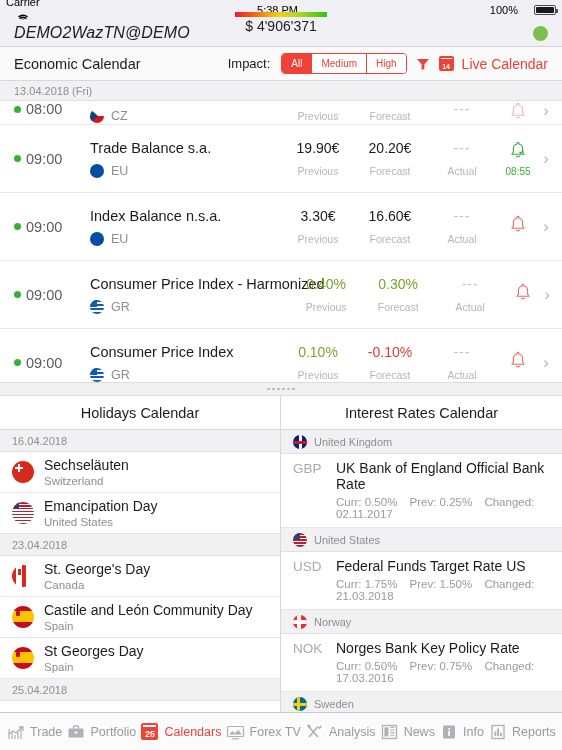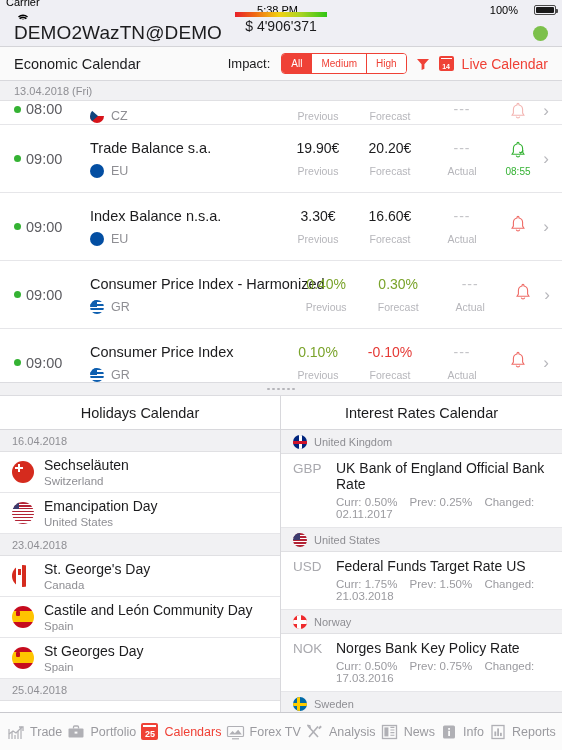--- a/index.html
+++ b/index.html
@@ -24,21 +24,21 @@
   .sb-right { margin-left: auto; display: flex; align-items: center; gap: 16px; position: relative; z-index: 2;}
   .batt { width: 22px; height: 10px; border: 1px solid #4a4a4a; border-radius: 2px; position: relative; padding:1px; }
   .batt i { display:block; height: 100%; width: 100%; background: #1a1a1a; border-radius: 1px; }
   .batt:after { content:""; position: absolute; right:-3px; top:3px; width:2px; height:4px; background:#4a4a4a; border-radius:0 1px 1px 0; }
 
   
   .accountbar {
     flex: 0 0 27px; background: #efeff4; border-bottom: 1px solid #d4d4d8;
     display: flex; align-items: center; position: relative; padding: 0 14px;
   }
-  .acct-name { font-size: 19px; color: #1c1c1e; letter-spacing: .1px; }
+  .acct-name { font-size: 16px; color: #1c1c1e; letter-spacing: .1px; font-style: italic; }
   .acct-center { position: absolute; left: 0; right: 0; top: -8px; text-align: center; }
   .grad-bar { width: 92px; height: 5px; margin: 0 auto;
     background: linear-gradient(to right,#e8202a 0%,#ef6a14 22%,#f2d211 48%,#a7d323 72%,#2fc514 100%); }
   .acct-balance { font-size: 14px; color: #1c1c1e; margin-top: 1px; }
   .acct-dot { margin-left: auto; width: 15px; height: 15px; border-radius: 50%; background: #7cc04b; position:relative; z-index:2; }
 
   
   .econ-header {
     flex: 0 0 34px; background: #fafafa; border-bottom: 1px solid #d8d8dc;
     display: flex; align-items: center; padding: 0 14px; gap: 8px;

